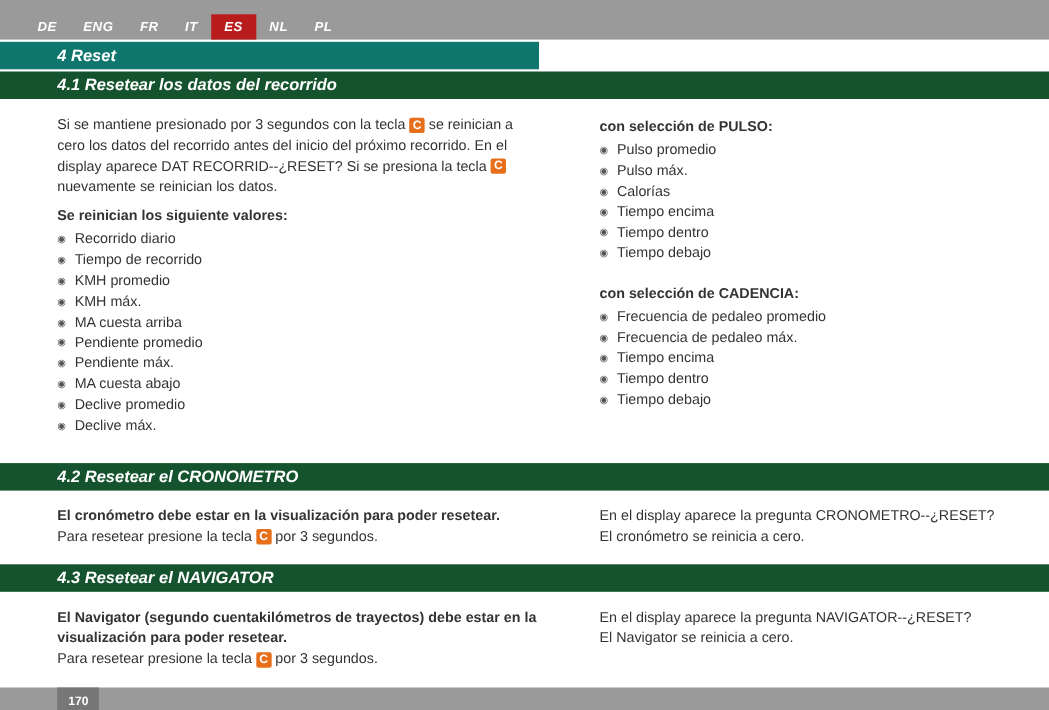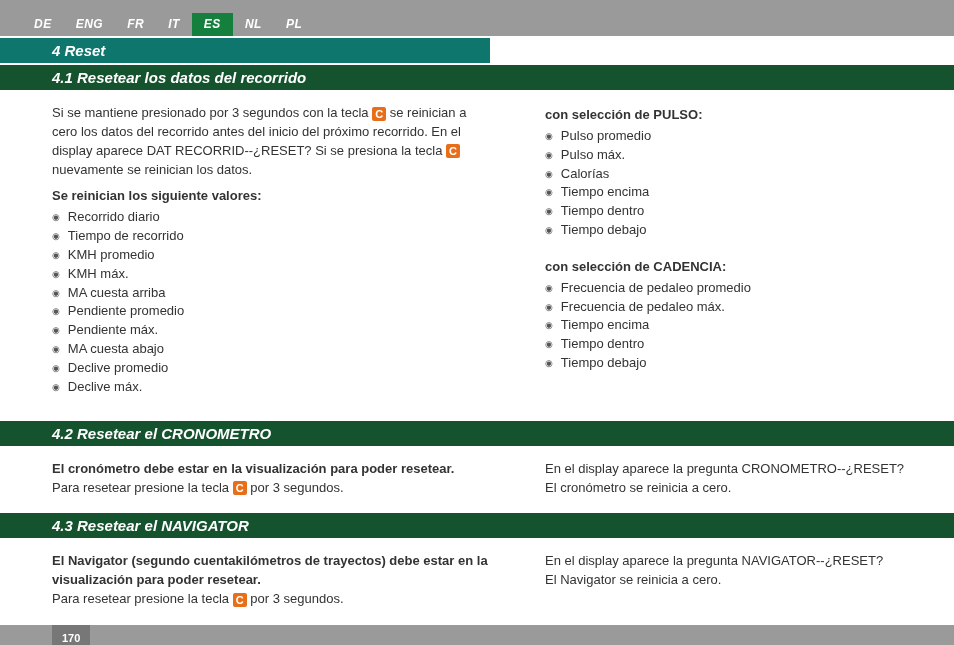--- a/index.html
+++ b/index.html
@@ -1,20 +1,20 @@
 <!DOCTYPE html>
 <html><head>
 <meta charset="utf-8">
 <style>
   * { box-sizing: border-box; margin: 0; padding: 0; }
   body { font-family: Arial, Helvetica, sans-serif; background: #fff; color: #333; font-size: 13px; }
   .page { width: 954px; margin: 0 auto; }
   .lang-bar { background: #9a9a9a; height: 36px; display: flex; align-items: flex-end; padding-left: 22px; }
   .lang-tab { color: #fff; font-style: italic; font-weight: bold; font-size: 12px; padding: 4px 12px 5px; cursor: pointer; letter-spacing: 0.5px; }
-  .lang-tab.active { background: #15803d; color: #fff; }
+  .lang-tab.active { background: #b91c1c; color: #fff; }
   .h-main { background: #0f766e; color: #fff; font-style: italic; font-weight: bold; font-size: 15px; padding: 4px 0 4px 52px; margin-top: 2px; width: 490px; }
   .h-sub { background: #14532d; color: #fff; font-style: italic; font-weight: bold; font-size: 15px; padding: 4px 0 4px 52px; margin-top: 2px; }
   .content { display: flex; padding: 14px 0 14px 52px; gap: 32px; }
   .col { flex: 0 0 438px; line-height: 1.45; }
   .col-right { flex: 0 0 438px; line-height: 1.45; margin-left: 23px; }
   .para { margin-bottom: 8px; }
   .bold { font-weight: bold; }
   .c-key { display: inline-block; background: #e86f1a; color: #fff; font-weight: bold; font-size: 11px; width: 14px; height: 14px; text-align: center; line-height: 14px; border-radius: 2px; vertical-align: middle; }
   ul.bullets { list-style: none; padding: 0; margin: 0 0 8px 0; }
   ul.bullets li::before { content: "◉"; font-size: 9px; color: #555; margin-right: 8px; vertical-align: 1px; }

